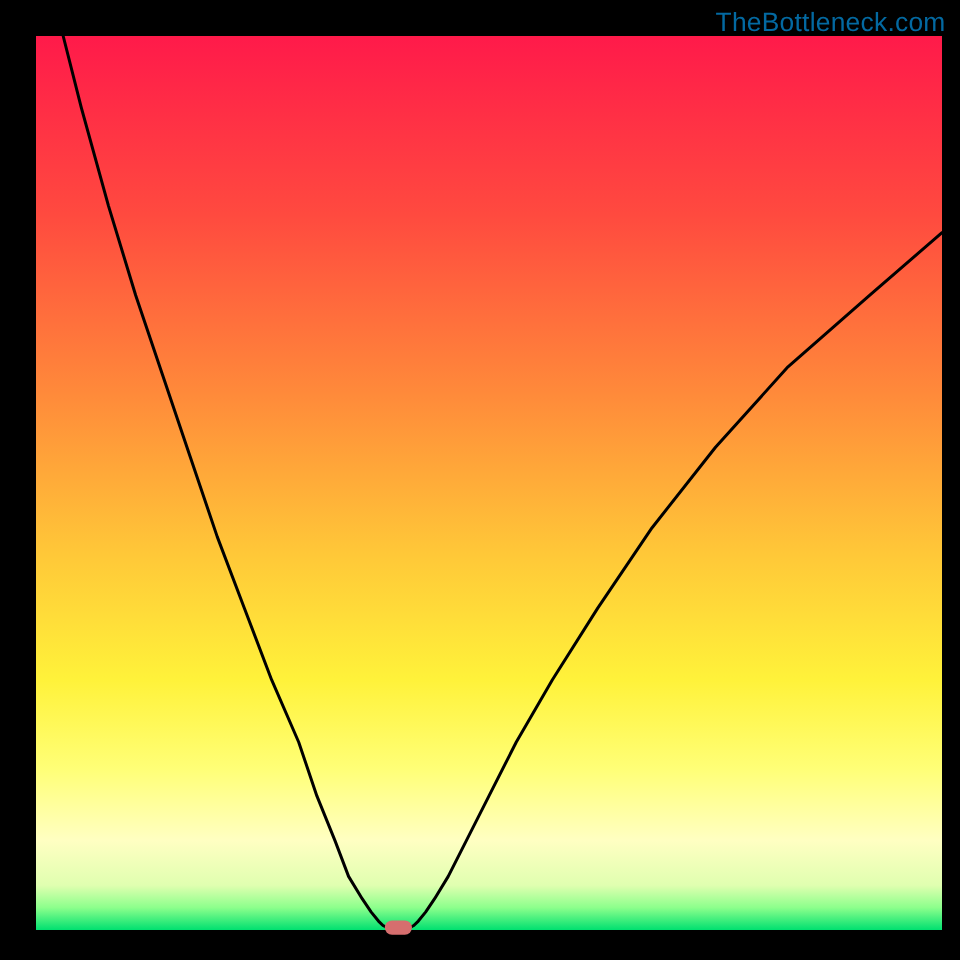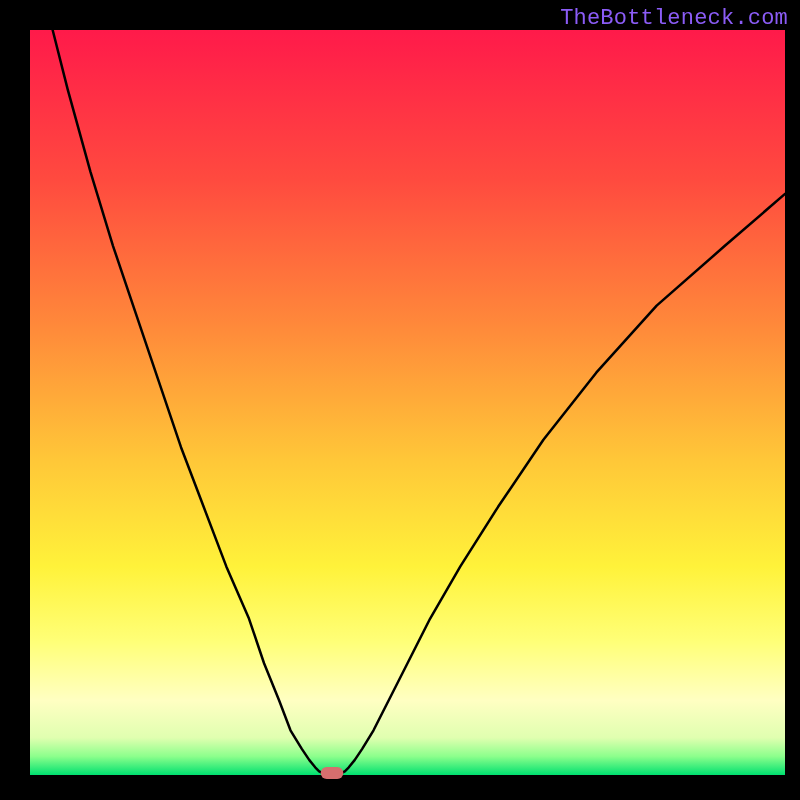--- a/index.html
+++ b/index.html
@@ -15,26 +15,25 @@
     position: absolute;
     top: 0;
     left: 0;
     width: 800px;
     height: 800px;
   }
   .watermark {
     position: absolute;
     top: 6px;
     right: 12px;
-    color: #8b5cf6;
+    color: #0369a1;
     font-size: 22px;
     font-weight: 500;
     letter-spacing: 0.2px;
     z-index: 10;
-    font-family: Liberation Mono, monospace;
   }
 </style>
 </head>
 <body>
 
 <div class="chart-container">
   <svg id="chart-svg" width="800" height="800">
       <defs>
         <linearGradient id="bg-grad" x1="0" y1="0" x2="0" y2="1">
           <stop offset="0%" stop-color="#ff1a4a"></stop>

